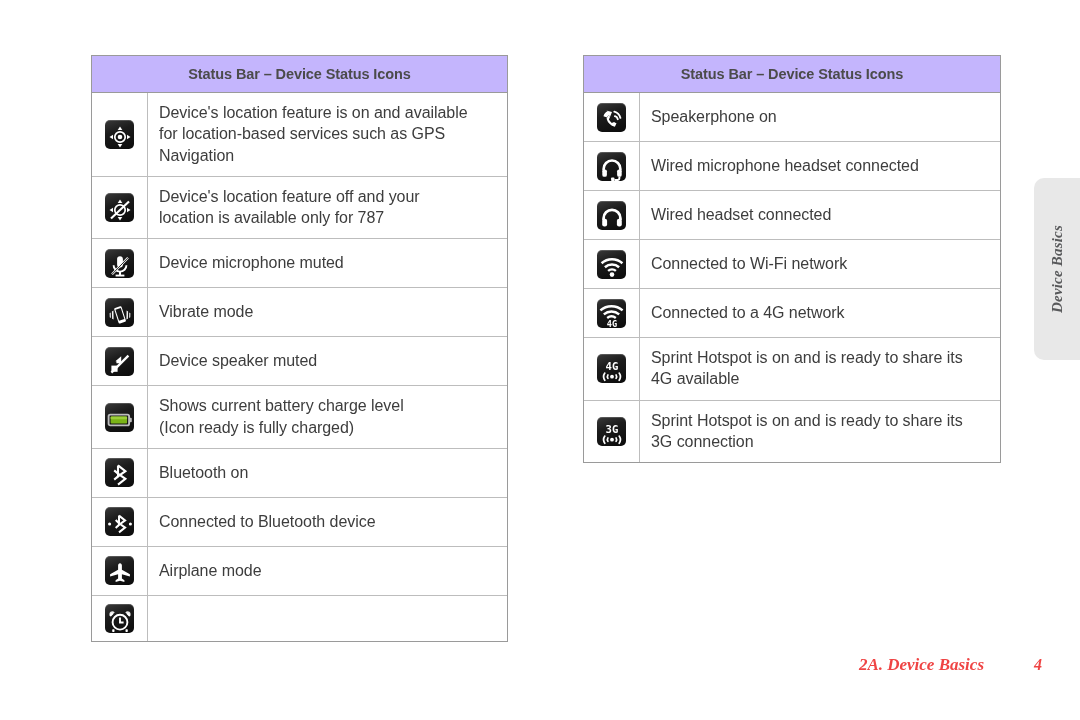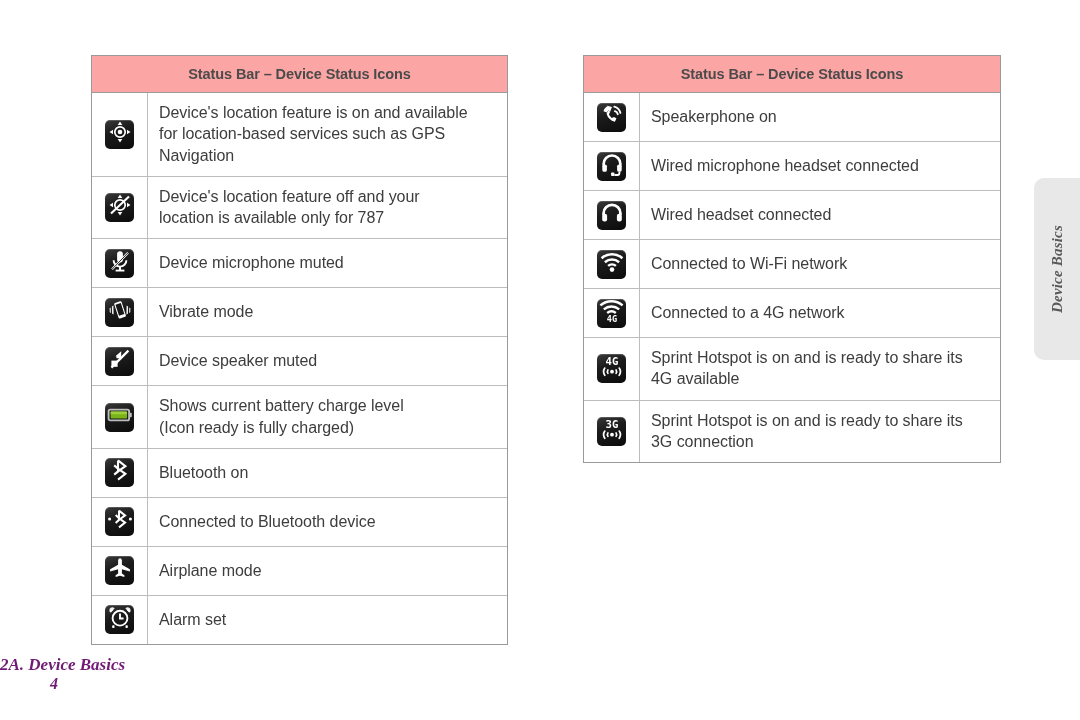--- a/index.html
+++ b/index.html
@@ -41,21 +41,21 @@
   .tbl {
     position: absolute;
     border: 1px solid #9a9a9a;
     border-collapse: collapse;
     background: #fff;
   }
   .tbl.left  { left: 91px;  top: 55px; width: 417px; }
   .tbl.right { left: 583px; top: 55px; width: 418px; }
 
   .tbl-head {
-    background: #fca5a5;
+    background: #c4b5fd;
     border-bottom: 1px solid #9a9a9a;
     text-align: center;
     font-size: 14.5px;
     font-weight: bold;
     color: #4b4b4b;
     letter-spacing: -0.1px;
     padding: 10px 4px 11px 4px;
     height: 37px;
   }
 
@@ -84,40 +84,39 @@
   .left  .cell-text { min-height: 48px; }
   .right .cell-text { min-height: 48px; }
   .cell-text span { display: block; }
 
   
   .ic {
     width: 29px; height: 29px;
     border-radius: 5px;
     background: linear-gradient(160deg,#3a3a3a 0%, #1c1c1c 38%, #0b0b0b 100%);
     position: relative;
-    display: flex; align-items: flex-start; justify-content: center;
+    display: flex; align-items: flex-end; justify-content: center;
     box-shadow: inset 0 1px 0 rgba(255,255,255,.18);
     overflow: hidden;
     flex: none;
   }
   .ic svg { display:block; }
 
   
   .footer {
     position: absolute;
     left: 0; top: 655px;
     width: 1042px;
     display: flex;
     justify-content: flex-end;
     align-items: baseline;
     font-family: "Liberation Serif", serif;
     font-style: italic;
     font-weight: bold;
-    color: #701a75;
-    flex-direction: column;
+    color: #ef4444;
   }
   .footer .chap { font-size: 17px; }
   .footer .pno  { font-size: 16px; width: 58px; text-align: right; }
 </style>
 </head>
 <body>
 
 <div class="page">
 
   <div class="side-tab">
@@ -313,25 +312,20 @@
                   <path d="M19.4 4.3 L21.8 6.8"></path>
         <path d="M12 8.6 v4.9 h3.6"></path>
       </g>
       <g fill="#fff">
         <path d="M2.6 2.8 a3.4 3.4 0 0 1 4.1 0.7 l-4.4 3.9 a3.4 3.4 0 0 1 0.3 -4.6 z" opacity=".9"></path>
         <path d="M21.4 2.8 a3.4 3.4 0 0 0 -4.1 0.7 l4.4 3.9 a3.4 3.4 0 0 0 -0.3 -4.6 z" opacity=".9"></path>
         <rect x="4.2" y="20.3" width="2.3" height="2.6" rx="0.6"></rect>
         <rect x="17.5" y="20.3" width="2.3" height="2.6" rx="0.6"></rect>
       </g>
               </svg>
-            </div>
-          </div>
-          <div class="cell-text">
-            <div>
-              <span>Alarm set</span>
             </div>
           </div>
         </div>
       </div>
   </div>
 
   <div class="tbl right">
     <div class="tbl-head">Status Bar – Device Status Icons</div>
     <div id="right-body">
         <div class="row">

